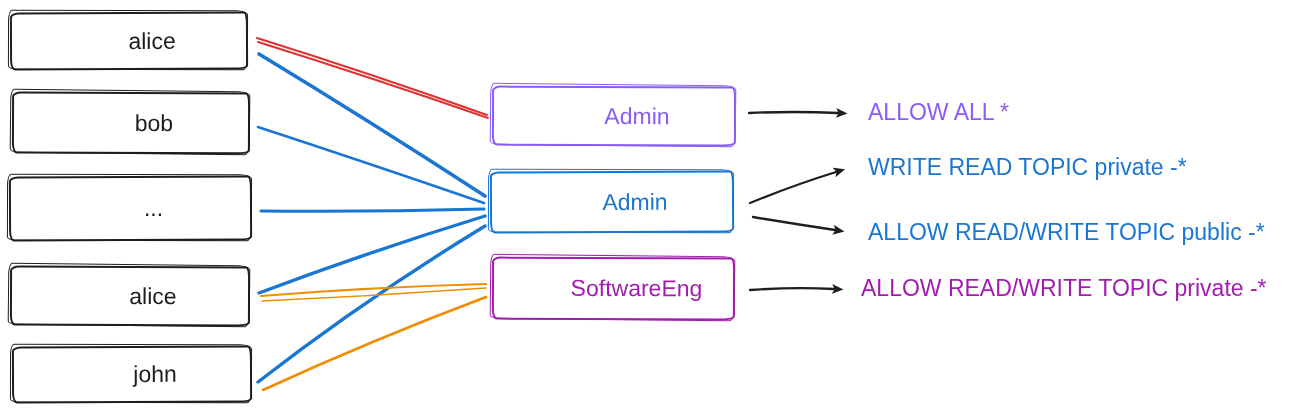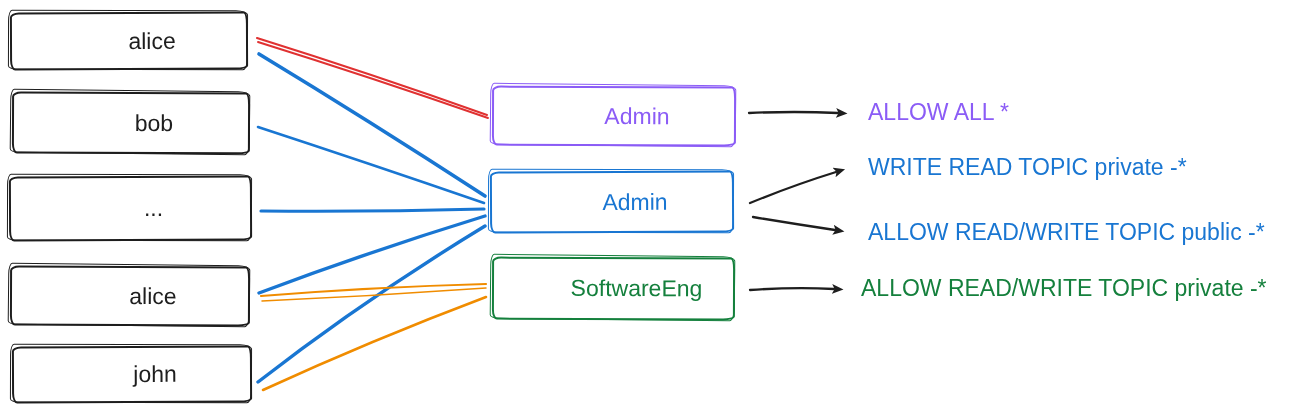--- a/index.html
+++ b/index.html
@@ -35,21 +35,21 @@
   .box-label{
     font-size:23px;
     line-height:1;
     color:currentColor;
     white-space:nowrap;
     margin-left:46px;
   }
   .c-ink{color:#1e1e1e;}
   .c-red{color:#8b5cf6;}
   .c-blue{color:#1976d2;}
-  .c-orange{color:#15803d;}
+  .c-orange{color:#a21caf;}
 
   .rule-label{
     position:absolute;
     font-size:23px;
     line-height:28px;
     white-space:nowrap;
   }
 </style>
 </head>
 <body>

